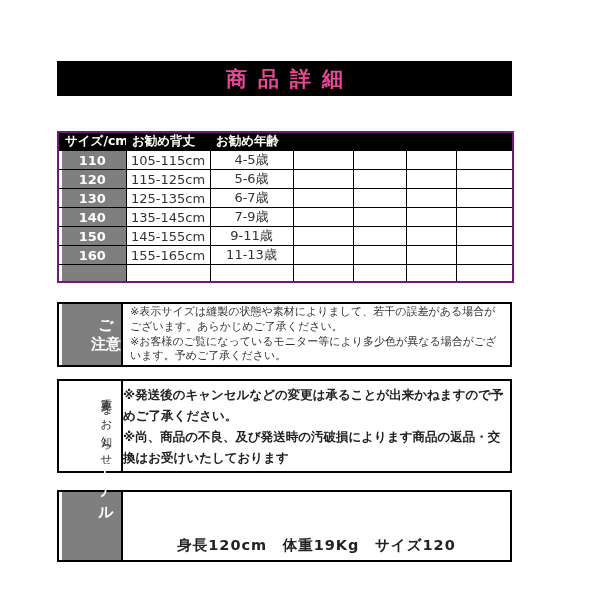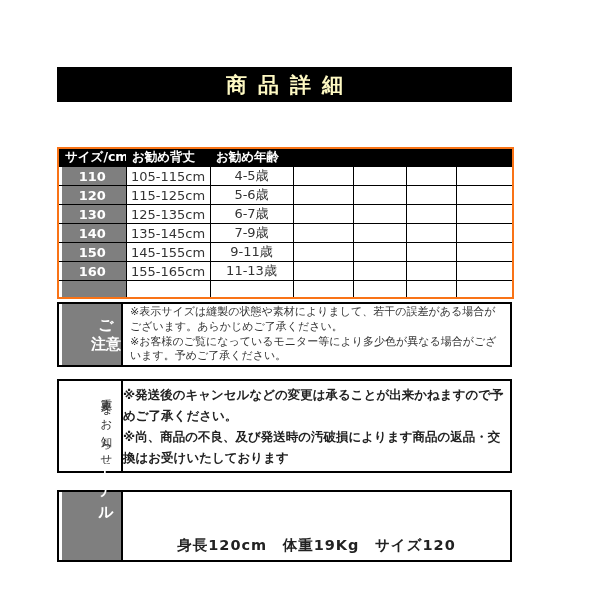--- a/index.html
+++ b/index.html
@@ -10,43 +10,43 @@
     height: 600px;
     background: #ffffff;
     font-family: "DejaVu Sans", "Liberation Sans", sans-serif;
     color: #333;
     overflow: hidden;
   }
 
   
   .banner {
     position: absolute;
-    left: 57px; top: 67px;
+    left: 57px; top: 61px;
     width: 455px; height: 35px;
     background: #000;
-    color: #fef9c3;
+    color: #ec4899;
     display: flex;
     align-items: center;
     justify-content: center;
   }
   .banner span {
     font-size: 21px;
     font-weight: bold;
     letter-spacing: 11px;
     padding-left: 11px; 
   }
 
   
   table.size-table {
     position: absolute;
-    left: 57px; top: 147px;
+    left: 57px; top: 131px;
     width: 455px;
     border-collapse: collapse;
     table-layout: fixed;
-    border: 2px solid #f97316;
+    border: 2px solid #701a75;
   }
   table.size-table th {
     background: #000;
     color: #fff;
     height: 17px;
     font-size: 12.5px;
     font-weight: bold;
     text-align: left;
     padding: 0 0 0 6px;
     white-space: nowrap;

